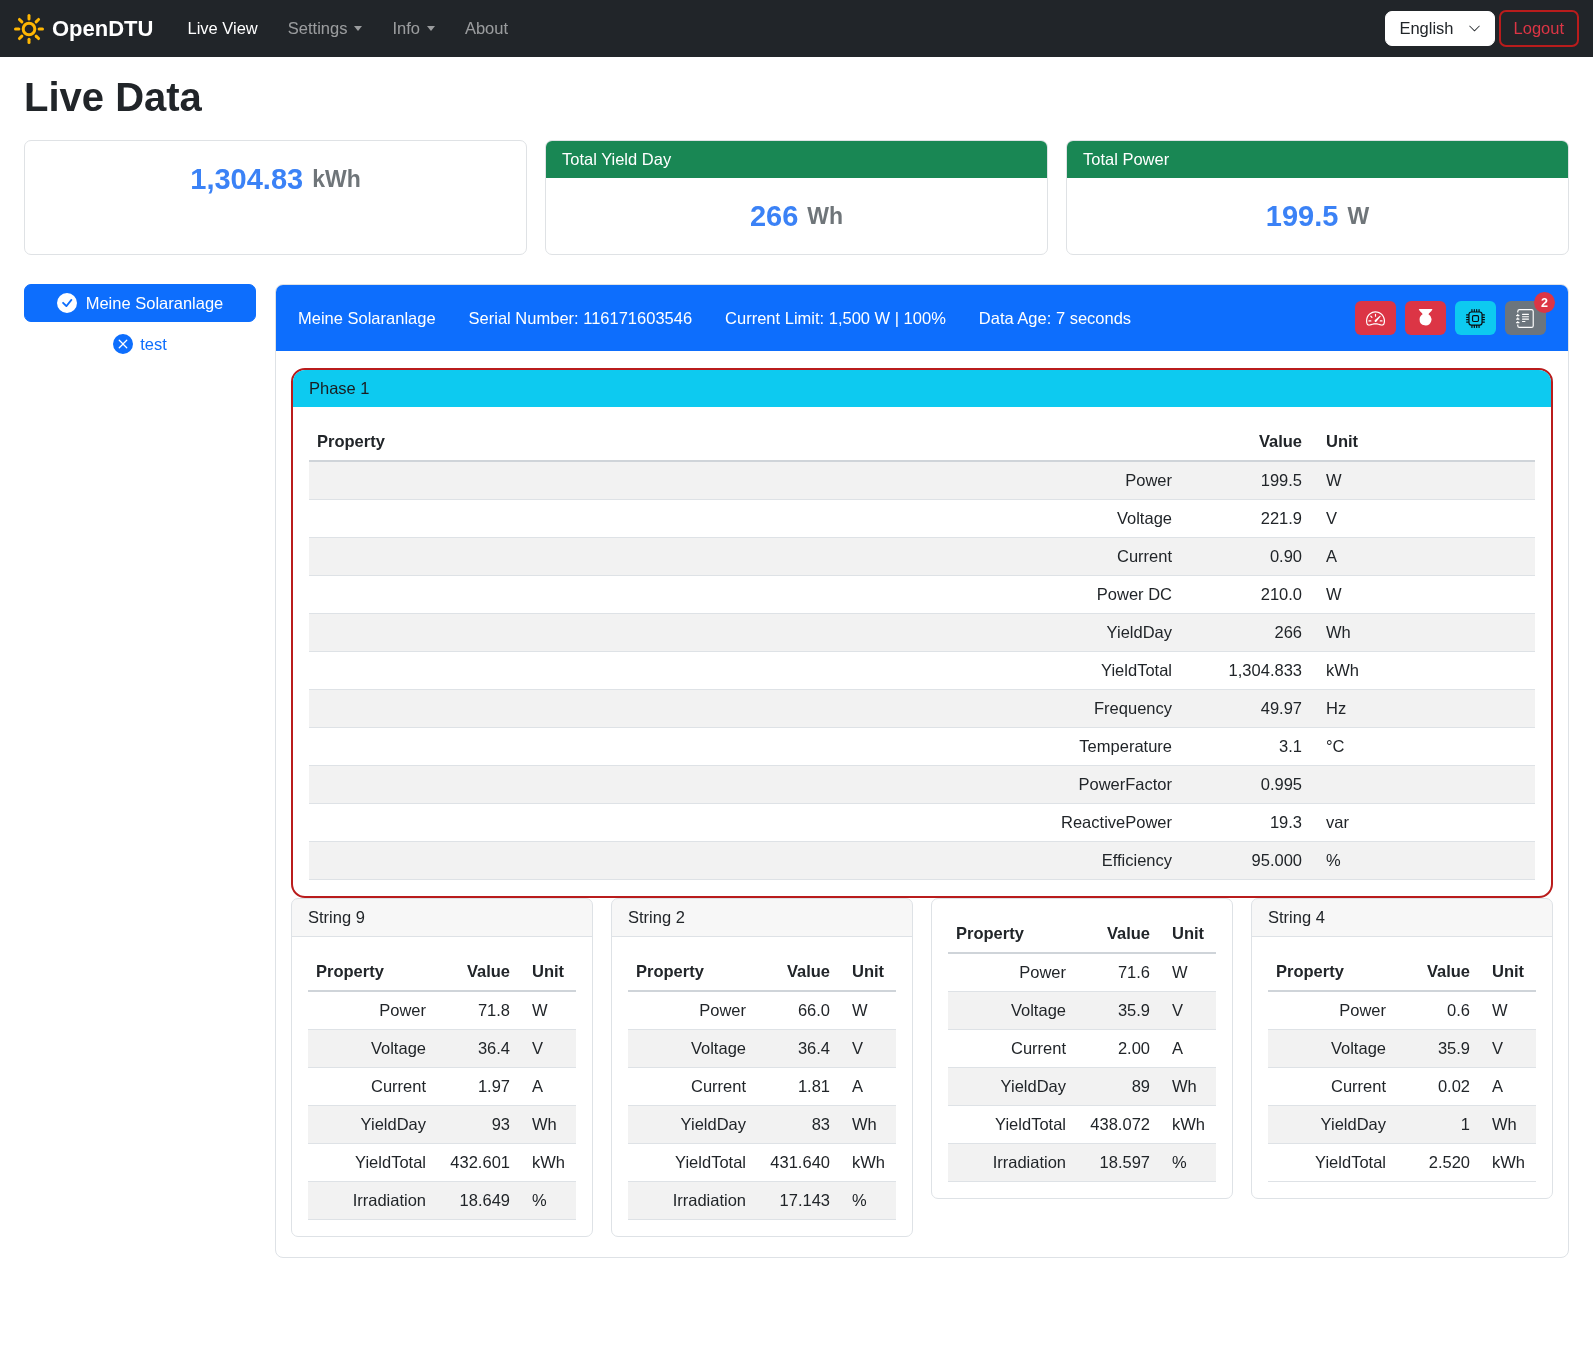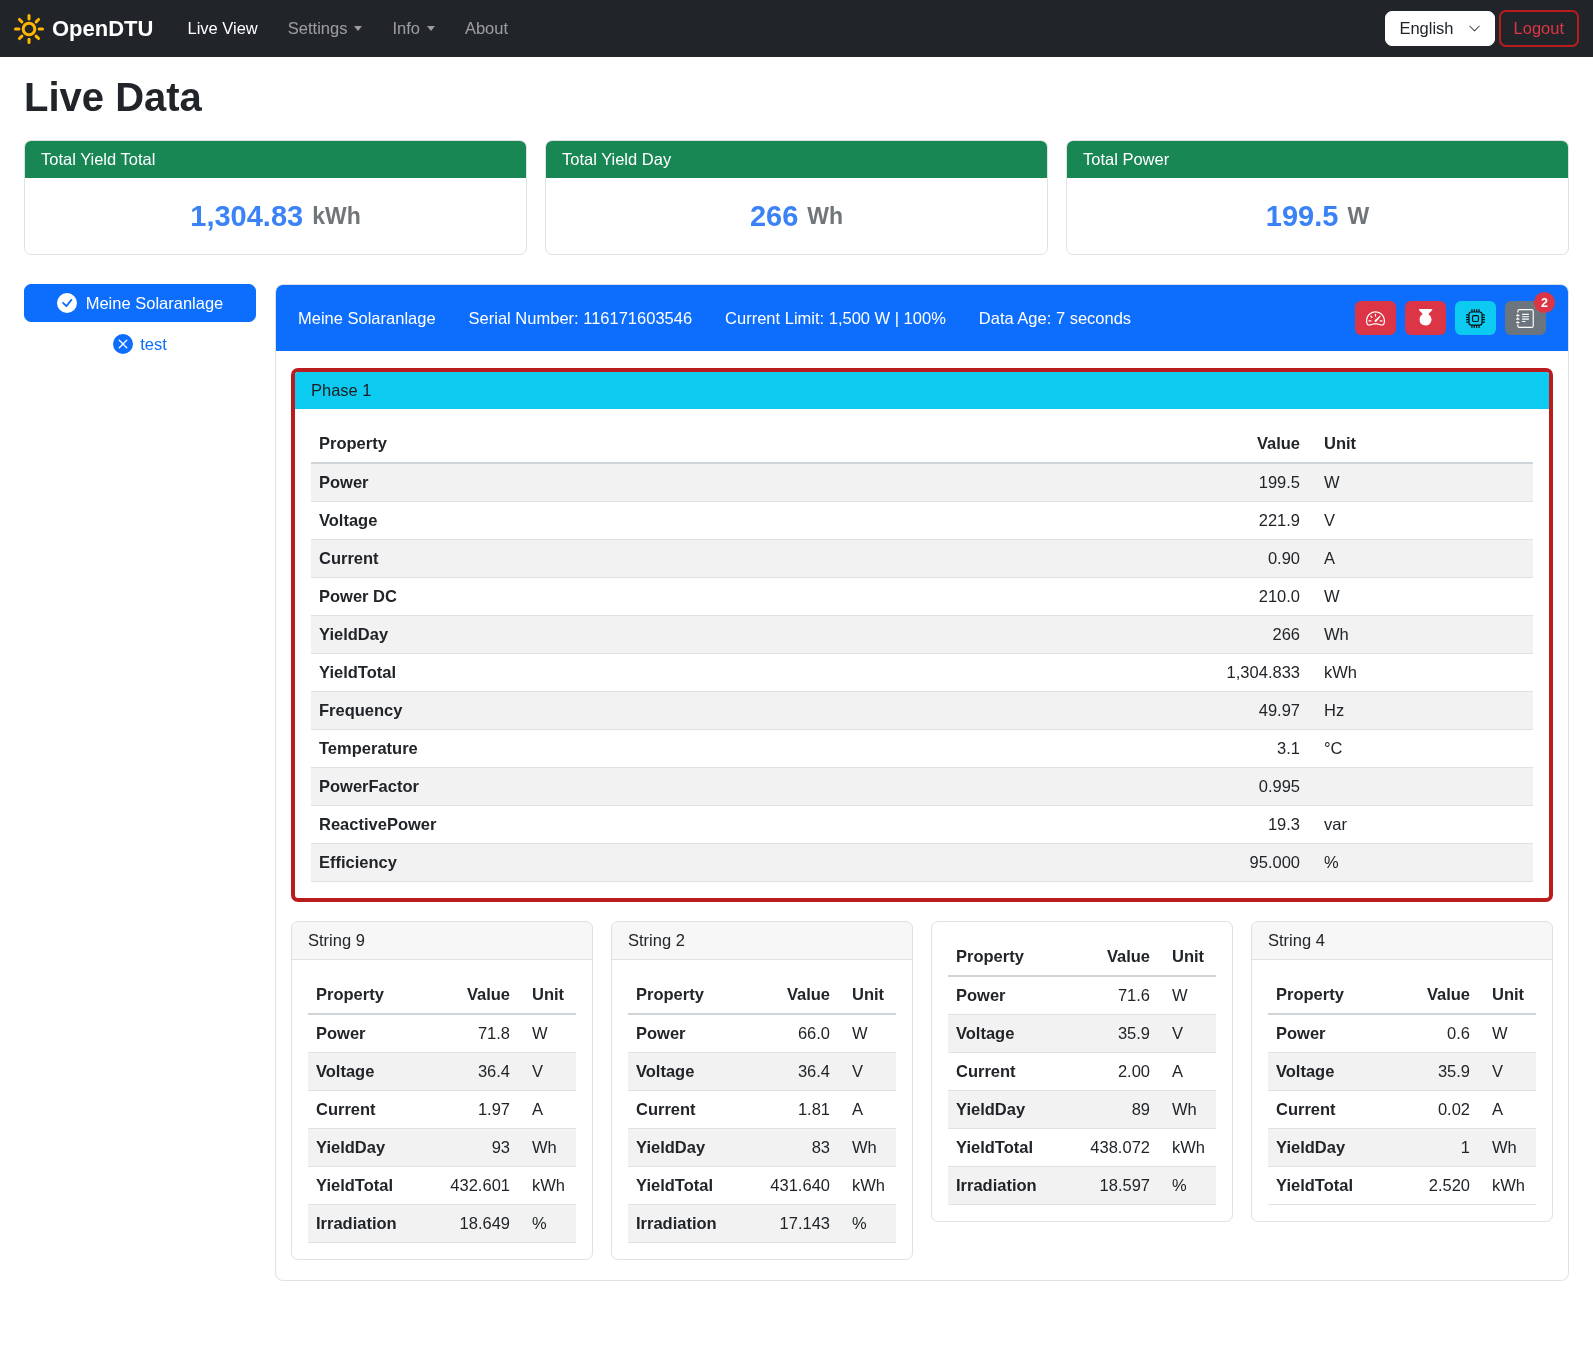--- a/index.html
+++ b/index.html
@@ -93,29 +93,29 @@
   .hbtn.cyan { background: #0dcaf0; }
   .hbtn.gray { background: #6c757d; }
   .hbadge {
     position: absolute; top: -9px; right: -9px; background: #dc3545; color: #fff;
     width: 21px; height: 21px; border-radius: 50%; font-size: 12.5px; font-weight: 700;
     display: flex; align-items: center; justify-content: center;
   }
   .inverter-body { padding: 17px 15px 20px 15px; }
 
   
-  .phase-card { border: 4px solid #b91c1c; border-radius: 7px; overflow: hidden; margin-bottom: 19px; }
+  .phase-card { border: 2px solid #b91c1c; border-radius: 14px; overflow: hidden; }
   .phase-header { background: #0dcaf0; color: #1a1d20; font-size: 16.5px; padding: 9px 16px; }
   .phase-body { padding: 16px; }
 
   
   table.data-table { width: 100%; border-collapse: collapse; font-size: 16.5px; }
   table.data-table th { text-align: left; font-weight: 700; padding: 9px 8px; border-bottom: 2px solid #cfd4d9; }
   table.data-table td { padding: 9px 8px; border-bottom: 1px solid #dee2e6; }
-  table.data-table td.prop { font-weight: 700; }
+  table.data-table td.prop { font-weight: 400; text-align: right; }
   table.data-table th.col-val, table.data-table td.val { text-align: right; white-space: nowrap; }
   table.data-table td.unit { white-space: nowrap; }
 
   #phase-table th.col-val, #phase-table td.val { width: 130px; }
   #phase-table th.col-unit, #phase-table td.unit { width: 225px; padding-left: 16px; }
 
   .string-table th.col-val, .string-table td.val { width: 84px; }
   .string-table th.col-unit, .string-table td.unit { width: 58px; padding-left: 14px; }
 
   
@@ -180,21 +180,20 @@
     </button>
     <button class="logout-btn">Logout</button>
   </div>
 </nav>
 
 <div class="container">
   <h1 class="page-title">Live Data</h1>
 
   <div class="summary-row" id="summary-row">
       <div class="summary-card">
-        <div class="summary-card-header">Total Yield Total</div>
         <div class="summary-card-body">
           <span class="summary-value">1,304.83</span>
           <span class="summary-unit">kWh</span>
         </div>
       </div>
       <div class="summary-card">
         <div class="summary-card-header">Total Yield Day</div>
         <div class="summary-card-body">
           <span class="summary-value">266</span>
           <span class="summary-unit">Wh</span>

